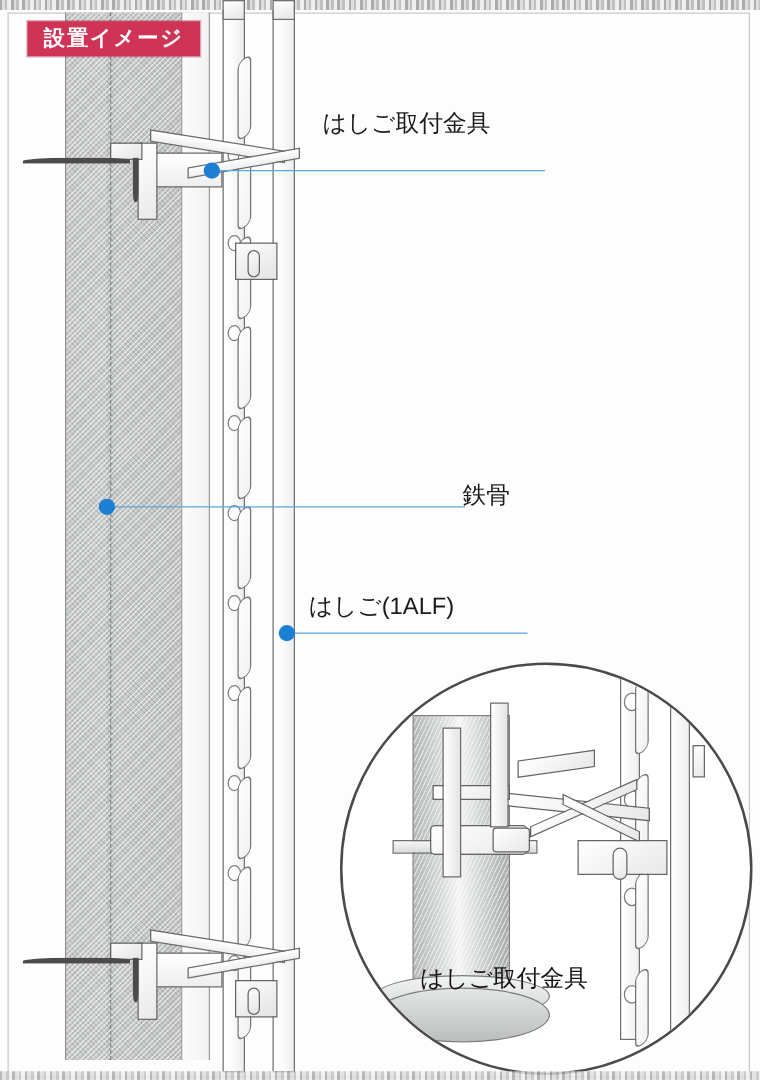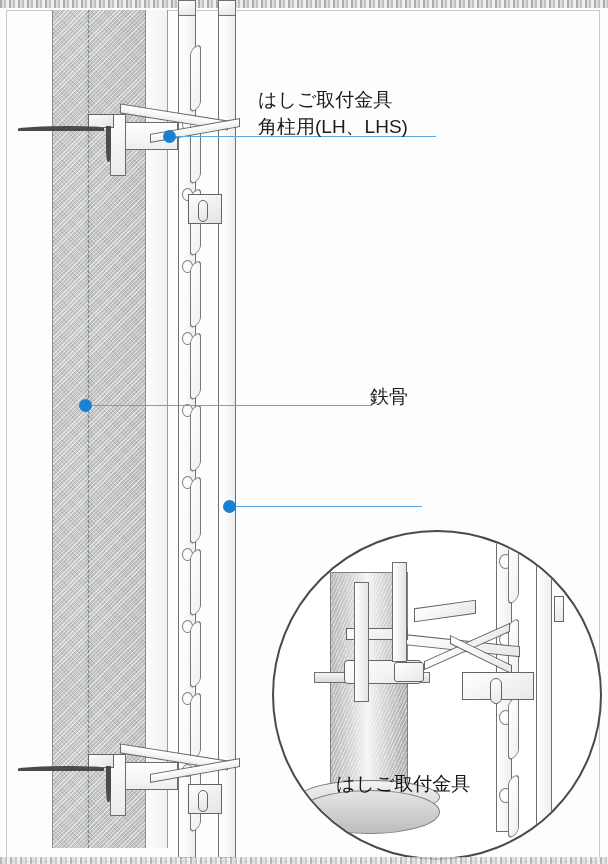--- a/index.html
+++ b/index.html
@@ -284,27 +284,29 @@
   <div class="leader-dot" style="left:163px;top:130px;"></div>
 
   <div class="leader" style="left:86px;top:405px;width:286px;"></div>
   <div class="leader-dot" style="left:79px;top:399px;"></div>
 
   <div class="leader" style="left:230px;top:506px;width:192px;"></div>
   <div class="leader-dot" style="left:223px;top:500px;"></div>
 
   <div class="label" style="left:258px;top:86px;">
     <span class="ln">はしご取付金具</span>
-    <span class="ln">角柱用(LH、LHS)</span>
   </div>
 
   <div class="label" style="left:370px;top:383px;">
     <span class="ln">鉄骨</span>
   </div>
 
+  <div class="label" style="left:247px;top:472px;">
+    <span class="ln">はしご(1ALF)</span>
+  </div>
 
   <div class="inset">
 
     <div class="round-post"></div>
     <div class="post-base-top"></div>
     <div class="post-base"></div>
 
     <div class="inset-rail" style="left:222px;top:0px;height:300px;"></div>
     <div class="inset-rail" style="left:262px;top:0px;height:300px;"></div>
     <div class="inset-hole" style="left:225px;top:22px;"></div>
@@ -330,15 +332,16 @@
     <div class="inset-part" style="left:72px;top:96px;width:62px;height:12px;"></div>
 
     <div class="bolt" style="left:80px;top:50px;height:120px;"></div>
     <div class="bolt" style="left:118px;top:30px;height:100px;"></div>
 
     <div class="caption" style="position:absolute;left:62px;top:238px;">
       <span class="ln">はしご取付金具</span>
     </div>
   </div>
 
+  <div class="badge">設置イメージ</div>
 
   <div class="scan-edge-bottom"></div>
 </div>
 
 </body></html>

